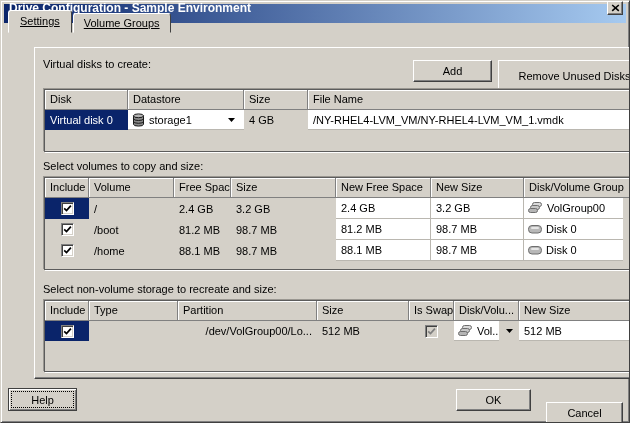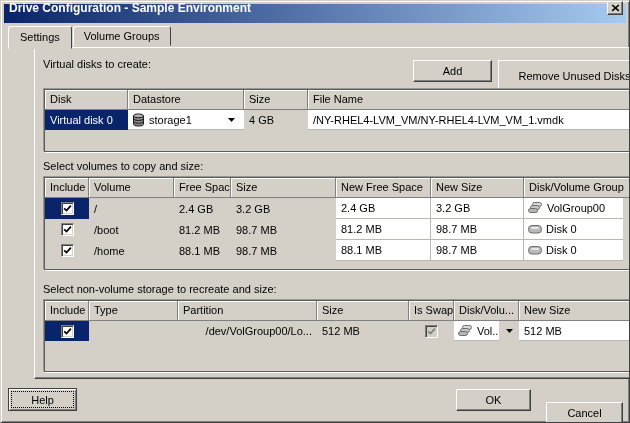--- a/index.html
+++ b/index.html
@@ -19,21 +19,21 @@
     display: flex; align-items: center; padding: 0 3px 11px 5px;
   }
   .title-text { color: #fff; font-weight: bold; font-size: 12px; flex: 1; white-space: nowrap; overflow: hidden; }
   .close-btn {
     width: 16px; height: 14px; background: #d4d0c8; flex: 0 0 auto;
     border: 1px solid; border-color: #ffffff #404040 #404040 #ffffff;
     box-shadow: inset -1px -1px 0 #808080;
     display: flex; align-items: center; justify-content: center; cursor: default;
   }
 
-  .tab-strip { position: absolute; left: 7px; top: 25px; height: 23px; display: flex; z-index: 3; }
+  .tab-strip { position: absolute; left: 7px; top: 9px; height: 23px; display: flex; align-items: flex-end; z-index: 3; text-decoration: underline; }
   .tab {
     background: #d4d0c8; padding: 0 10px; height: 20px; line-height: 19px;
     border: 1px solid; border-color: #ffffff #404040 #d4d0c8 #ffffff;
     border-top-left-radius: 3px; border-top-right-radius: 3px;
     margin-right: 1px; white-space: nowrap;
   }
   .tab.active { height: 23px; line-height: 21px; padding: 0 11px; position: relative; z-index: 4; }
 
   .tab-page {
     position: absolute; left: 4px; top: 46px; width: 621px; height: 332px;

